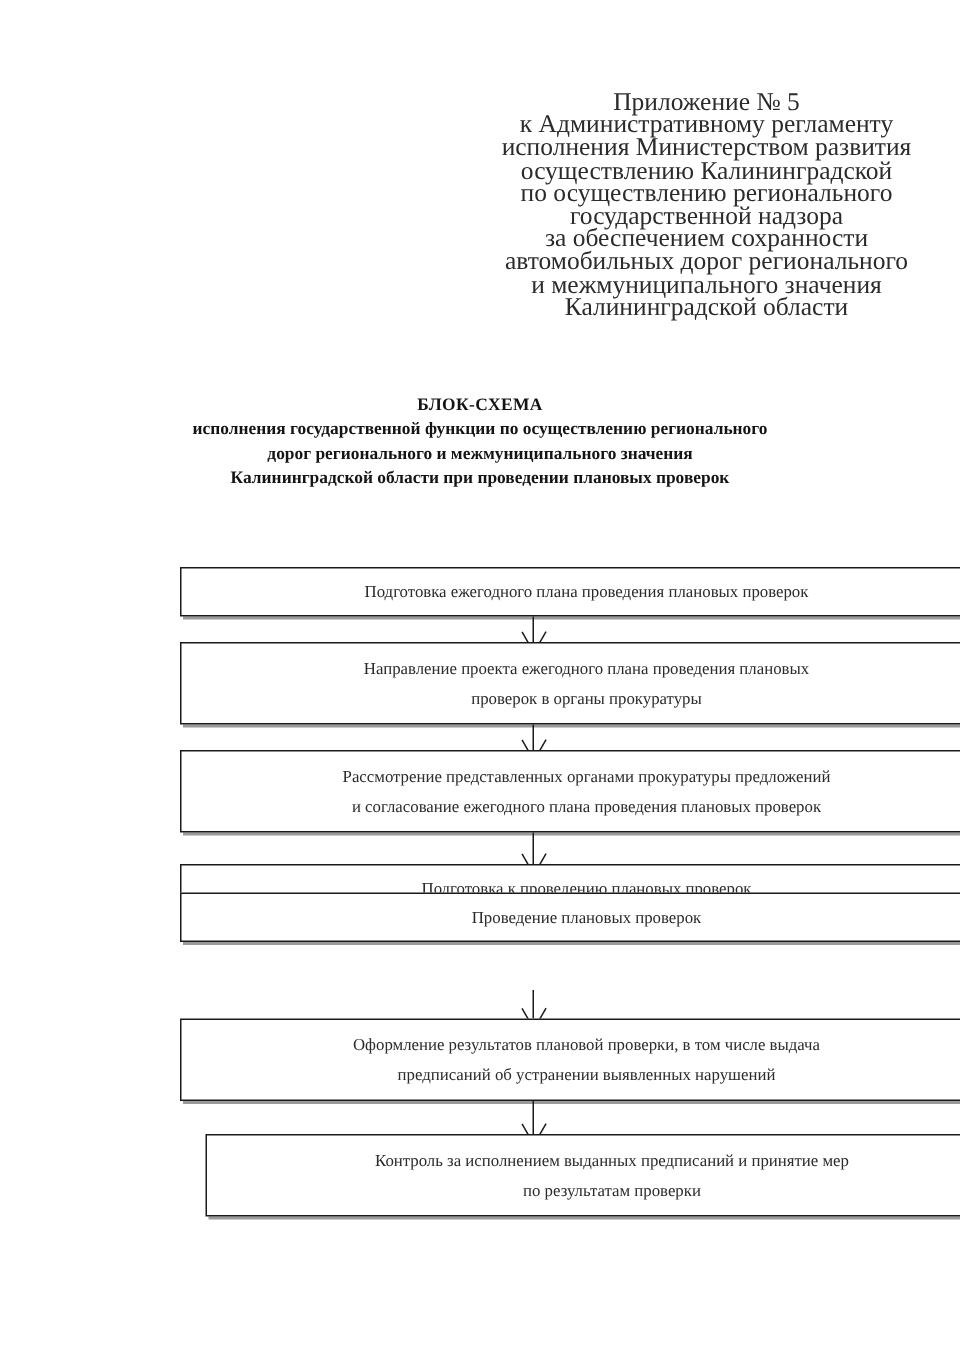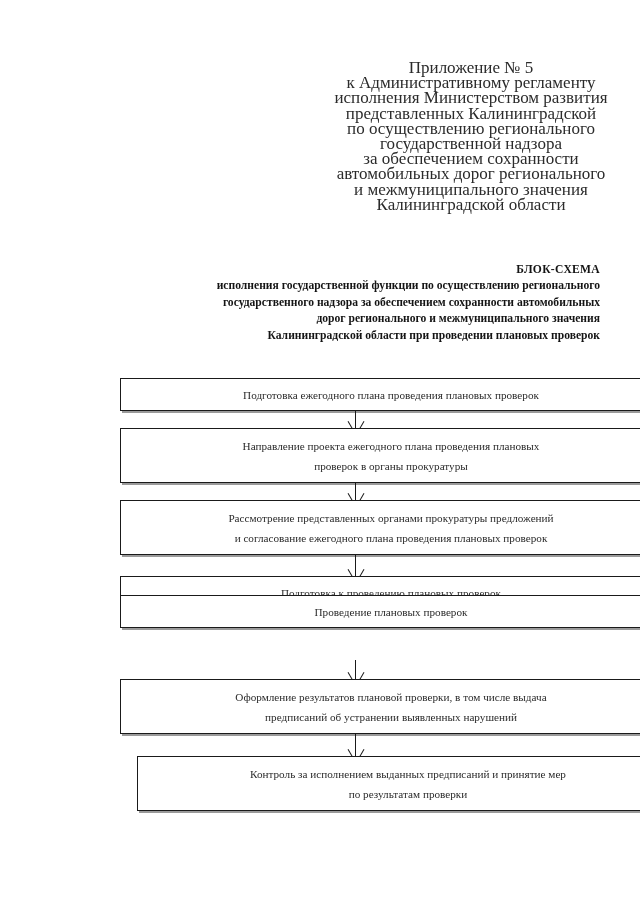--- a/index.html
+++ b/index.html
@@ -31,21 +31,21 @@
     display: block;
     white-space: nowrap;
   }
 
   
   .doc-title {
     position: absolute;
     left: 40px;
     top: 262px;
     width: 560px;
-    text-align: right;
+    text-align: center;
     font-weight: bold;
     font-size: 11.6px;
     line-height: 16.4px;
     color: #141414;
   }
   .doc-title .tline {
     display: block;
     white-space: nowrap;
   }
   .doc-title .tmain {
@@ -139,33 +139,32 @@
   .conn-5 { top: 660px; height: 19px; }
   .conn-6 { top: 734px; height: 22px; }
 </style>
 </head>
 <body>
 
 <div class="appendix-header">
   <span class="hline">Приложение № 5</span>
   <span class="hline">к Административному регламенту</span>
   <span class="hline">исполнения Министерством развития</span>
-  <span class="hline">представленных Калининградской</span>
+  <span class="hline">осуществлению Калининградской</span>
   <span class="hline">по осуществлению регионального</span>
   <span class="hline">государственной надзора</span>
   <span class="hline">за обеспечением сохранности</span>
   <span class="hline">автомобильных дорог регионального</span>
   <span class="hline">и межмуниципального значения</span>
   <span class="hline">Калининградской области</span>
 </div>
 
 <div class="doc-title">
   <span class="tline tmain">БЛОК-СХЕМА</span>
   <span class="tline">исполнения государственной функции по осуществлению регионального</span>
-  <span class="tline">государственного надзора за обеспечением сохранности автомобильных</span>
   <span class="tline">дорог регионального и межмуниципального значения</span>
   <span class="tline">Калининградской области при проведении плановых проверок</span>
 </div>
 
 <div class="flowchart">
 
   <div class="node node-1">
     <span class="node-text">Подготовка ежегодного плана проведения плановых проверок</span>
   </div>
 

